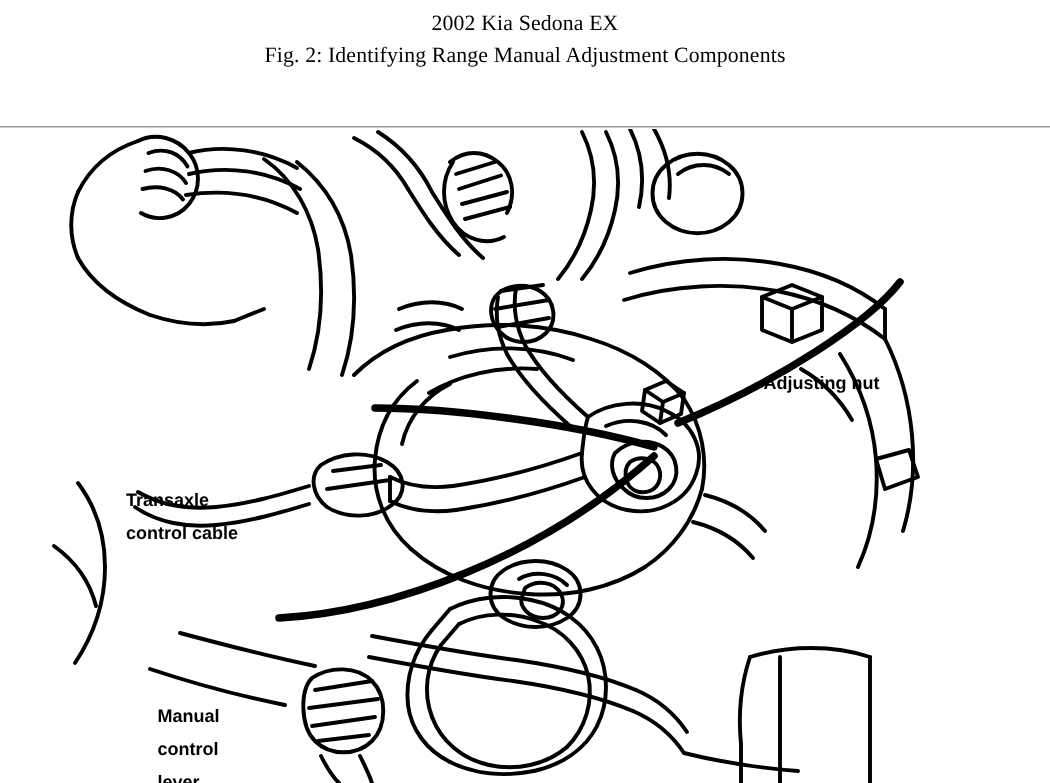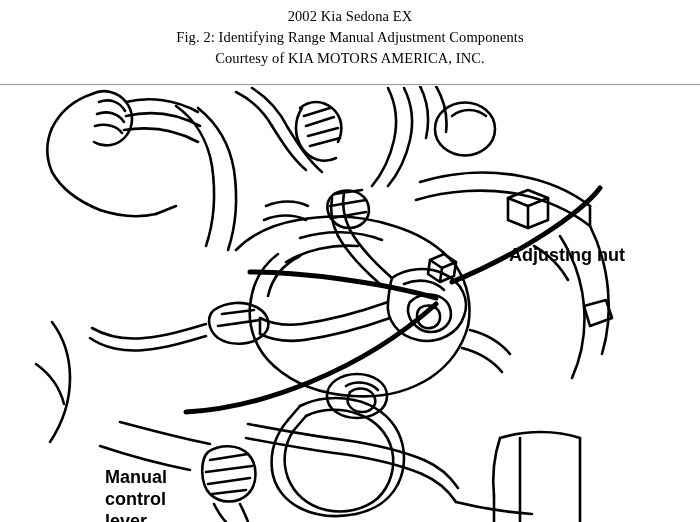--- a/index.html
+++ b/index.html
@@ -46,38 +46,37 @@
     width: 700px;
     height: 436px;
   }
   .diagram svg {
     display: block;
   }
   .callout-label {
     position: absolute;
     font-family: "Liberation Sans", sans-serif;
     font-weight: bold;
-    font-size: 18px;
+    font-size: 12px;
     color: #000000;
     line-height: 22px;
     white-space: pre;
   }
   #label-adjusting-nut { left: 509px; top: 158px; }
   #label-transaxle { left: 84px; top: 236px; }
   #label-manual { left: 105px; top: 380px; }
 </style>
 </head>
 <body>
 
 <div id="page">
 
   <div class="header">
     <div class="header-line">2002 Kia Sedona EX</div>
     <div class="header-line">Fig. 2: Identifying Range Manual Adjustment Components</div>
-    <div class="header-line">Courtesy of KIA MOTORS AMERICA, INC.</div>
   </div>
 
   <div class="rule"></div>
 
   <div class="diagram">
     <svg width="700" height="436" viewBox="0 0 700 436" xmlns="http://www.w3.org/2000/svg">
       <g fill="none" stroke="#000000" stroke-width="2.6" stroke-linecap="round" stroke-linejoin="round">
 
         <path d="M92,8 C104,2 118,6 126,16 C134,26 134,40 126,50 C118,60 104,62 94,56"></path>
         <path d="M99,16 C110,12 120,16 125,25"></path>
@@ -235,19 +234,21 @@
 
       <g fill="none" stroke="#000000" stroke-width="5" stroke-linecap="round">
         <path d="M600,102 C580,128 520,168 452,196"></path>
         <path d="M250,186 C300,186 380,196 436,212"></path>
         <path d="M186,326 C260,322 360,286 436,218"></path>
       </g>
     </svg>
 
     <div class="callout-label" id="label-adjusting-nut">Adjusting nut</div>
 
+    <div class="callout-label" id="label-transaxle">Transaxle
+control cable</div>
 
     <div class="callout-label" id="label-manual">Manual
 control
 lever</div>
   </div>
 
 </div>
 
 </body></html>

